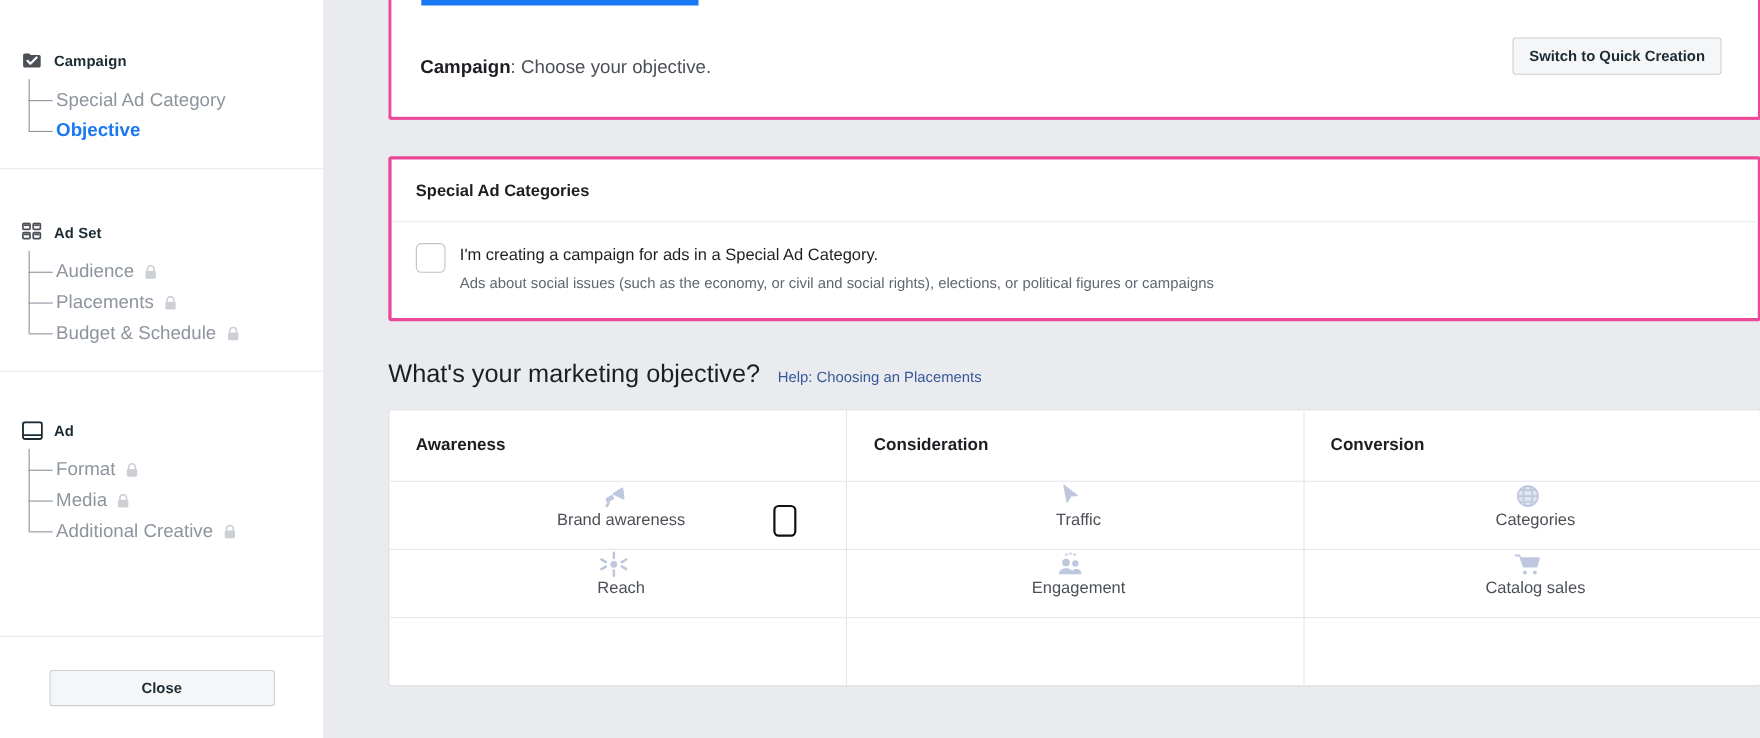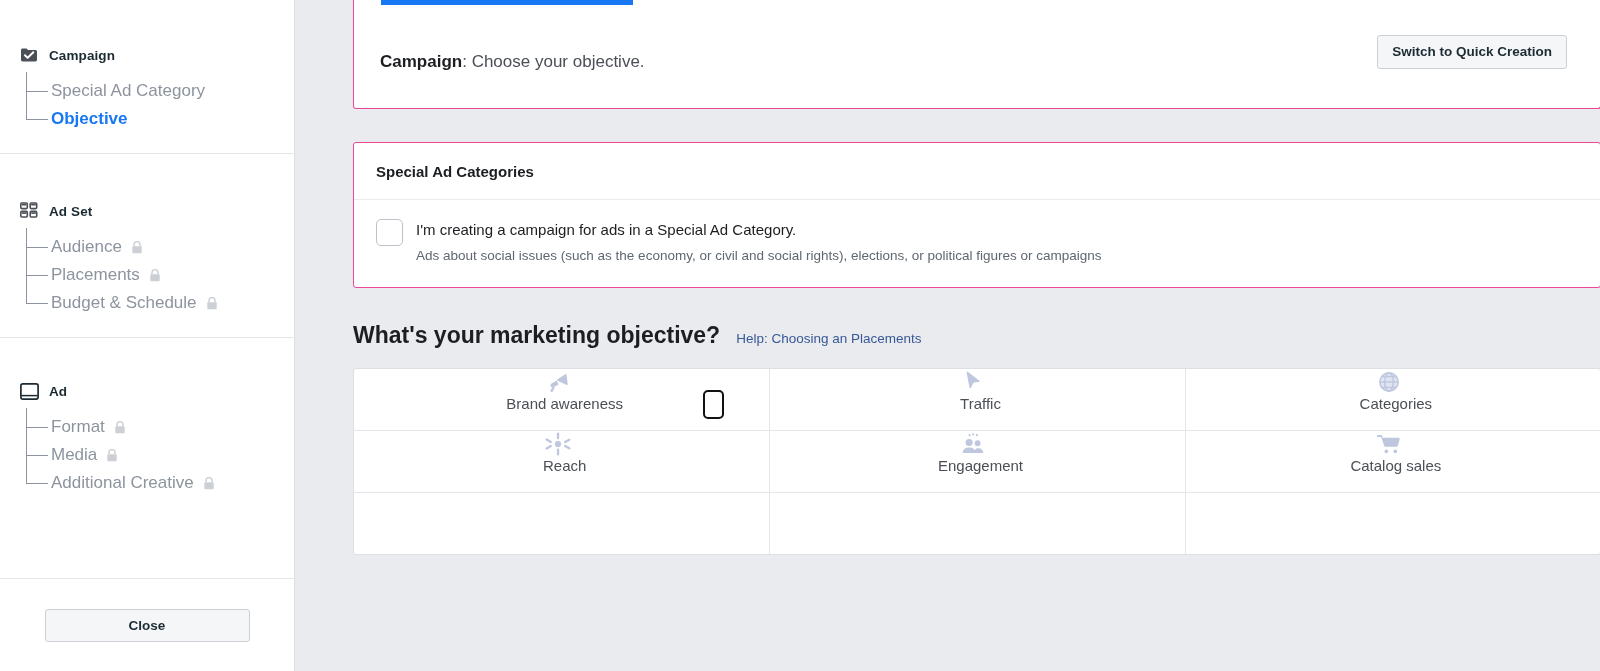--- a/index.html
+++ b/index.html
@@ -83,21 +83,21 @@
   
   .main {
     flex: 1 1 auto; height: 671px;
     background: #e9ebee;
     position: relative;
     overflow: hidden;
   }
 
   .card {
     background: #fff;
-    border: 1px solid #ec4899;
+    border: 3px solid #ec4899;
     border-radius: 3px;
     margin: 0 0 0 58px;
     width: 1248px;
   }
 
   
   .header-card {
     position: relative;
     height: 114px;
     margin-top: -5px;
@@ -146,21 +146,21 @@
   .sac-texts { padding-top: 1px; }
   .sac-main { font-size: 15px; color: #1c1e21; line-height: 20px; }
   .sac-sub { font-size: 13.5px; color: #606770; margin-top: 7px; line-height: 18px; }
 
   
   .obj-heading {
     display: flex; align-items: baseline;
     margin: 34px 0 0 58px;
   }
   .obj-heading h2 {
-    font-size: 23px; font-weight: bold; color: #1c1e21;
+    font-size: 23px; font-weight: normal; color: #1c1e21;
   }
   .obj-help {
     margin-left: 16px;
     font-size: 13.5px; color: #385898;
     text-decoration: none; cursor: pointer;
   }
 
   
   .obj-table {
     margin: 19px 0 0 58px;
@@ -349,20 +349,31 @@
       </div>
     </section>
 
     <div class="obj-heading">
       <h2>What's your marketing objective?</h2>
       <a class="obj-help">Help: Choosing an Placements</a>
     </div>
 
     <section class="obj-table">
 
+      <div class="obj-row">
+        <div class="obj-cell obj-head-cell">
+          <span class="htext">Awareness</span>
+        </div>
+        <div class="obj-cell obj-head-cell">
+          <span class="htext">Consideration</span>
+        </div>
+        <div class="obj-cell obj-head-cell">
+          <span class="htext">Conversion</span>
+        </div>
+      </div>
 
       <div class="obj-row">
 
         <div class="obj-cell clickable">
           <span class="obj-ico">
             <svg width="24" height="24" viewBox="0 0 24 24" fill="#bec7de">
               <path d="M19.4 4.2c.5-.3 1.1 0 1.2.6l1.1 9.4c.1.6-.5 1.1-1.1.8l-9-4.2c-.3-.1-.5-.4-.5-.8 0-.3.1-.6.4-.8l7.9-5z"></path>
               <path d="M10.9 10.5l-5.3 3c-1 .6-1.4 1.9-.8 2.9.6 1 1.9 1.3 2.9.8l4.7-2.6-1.5-4.1z"></path>
               <path d="M6.8 16.4l-2.4 4.3c-.2.4 0 .9.5 1l1 .3c.4.1.8-.1.9-.4l1.9-4-1.9-1.2z"></path>
             </svg>

